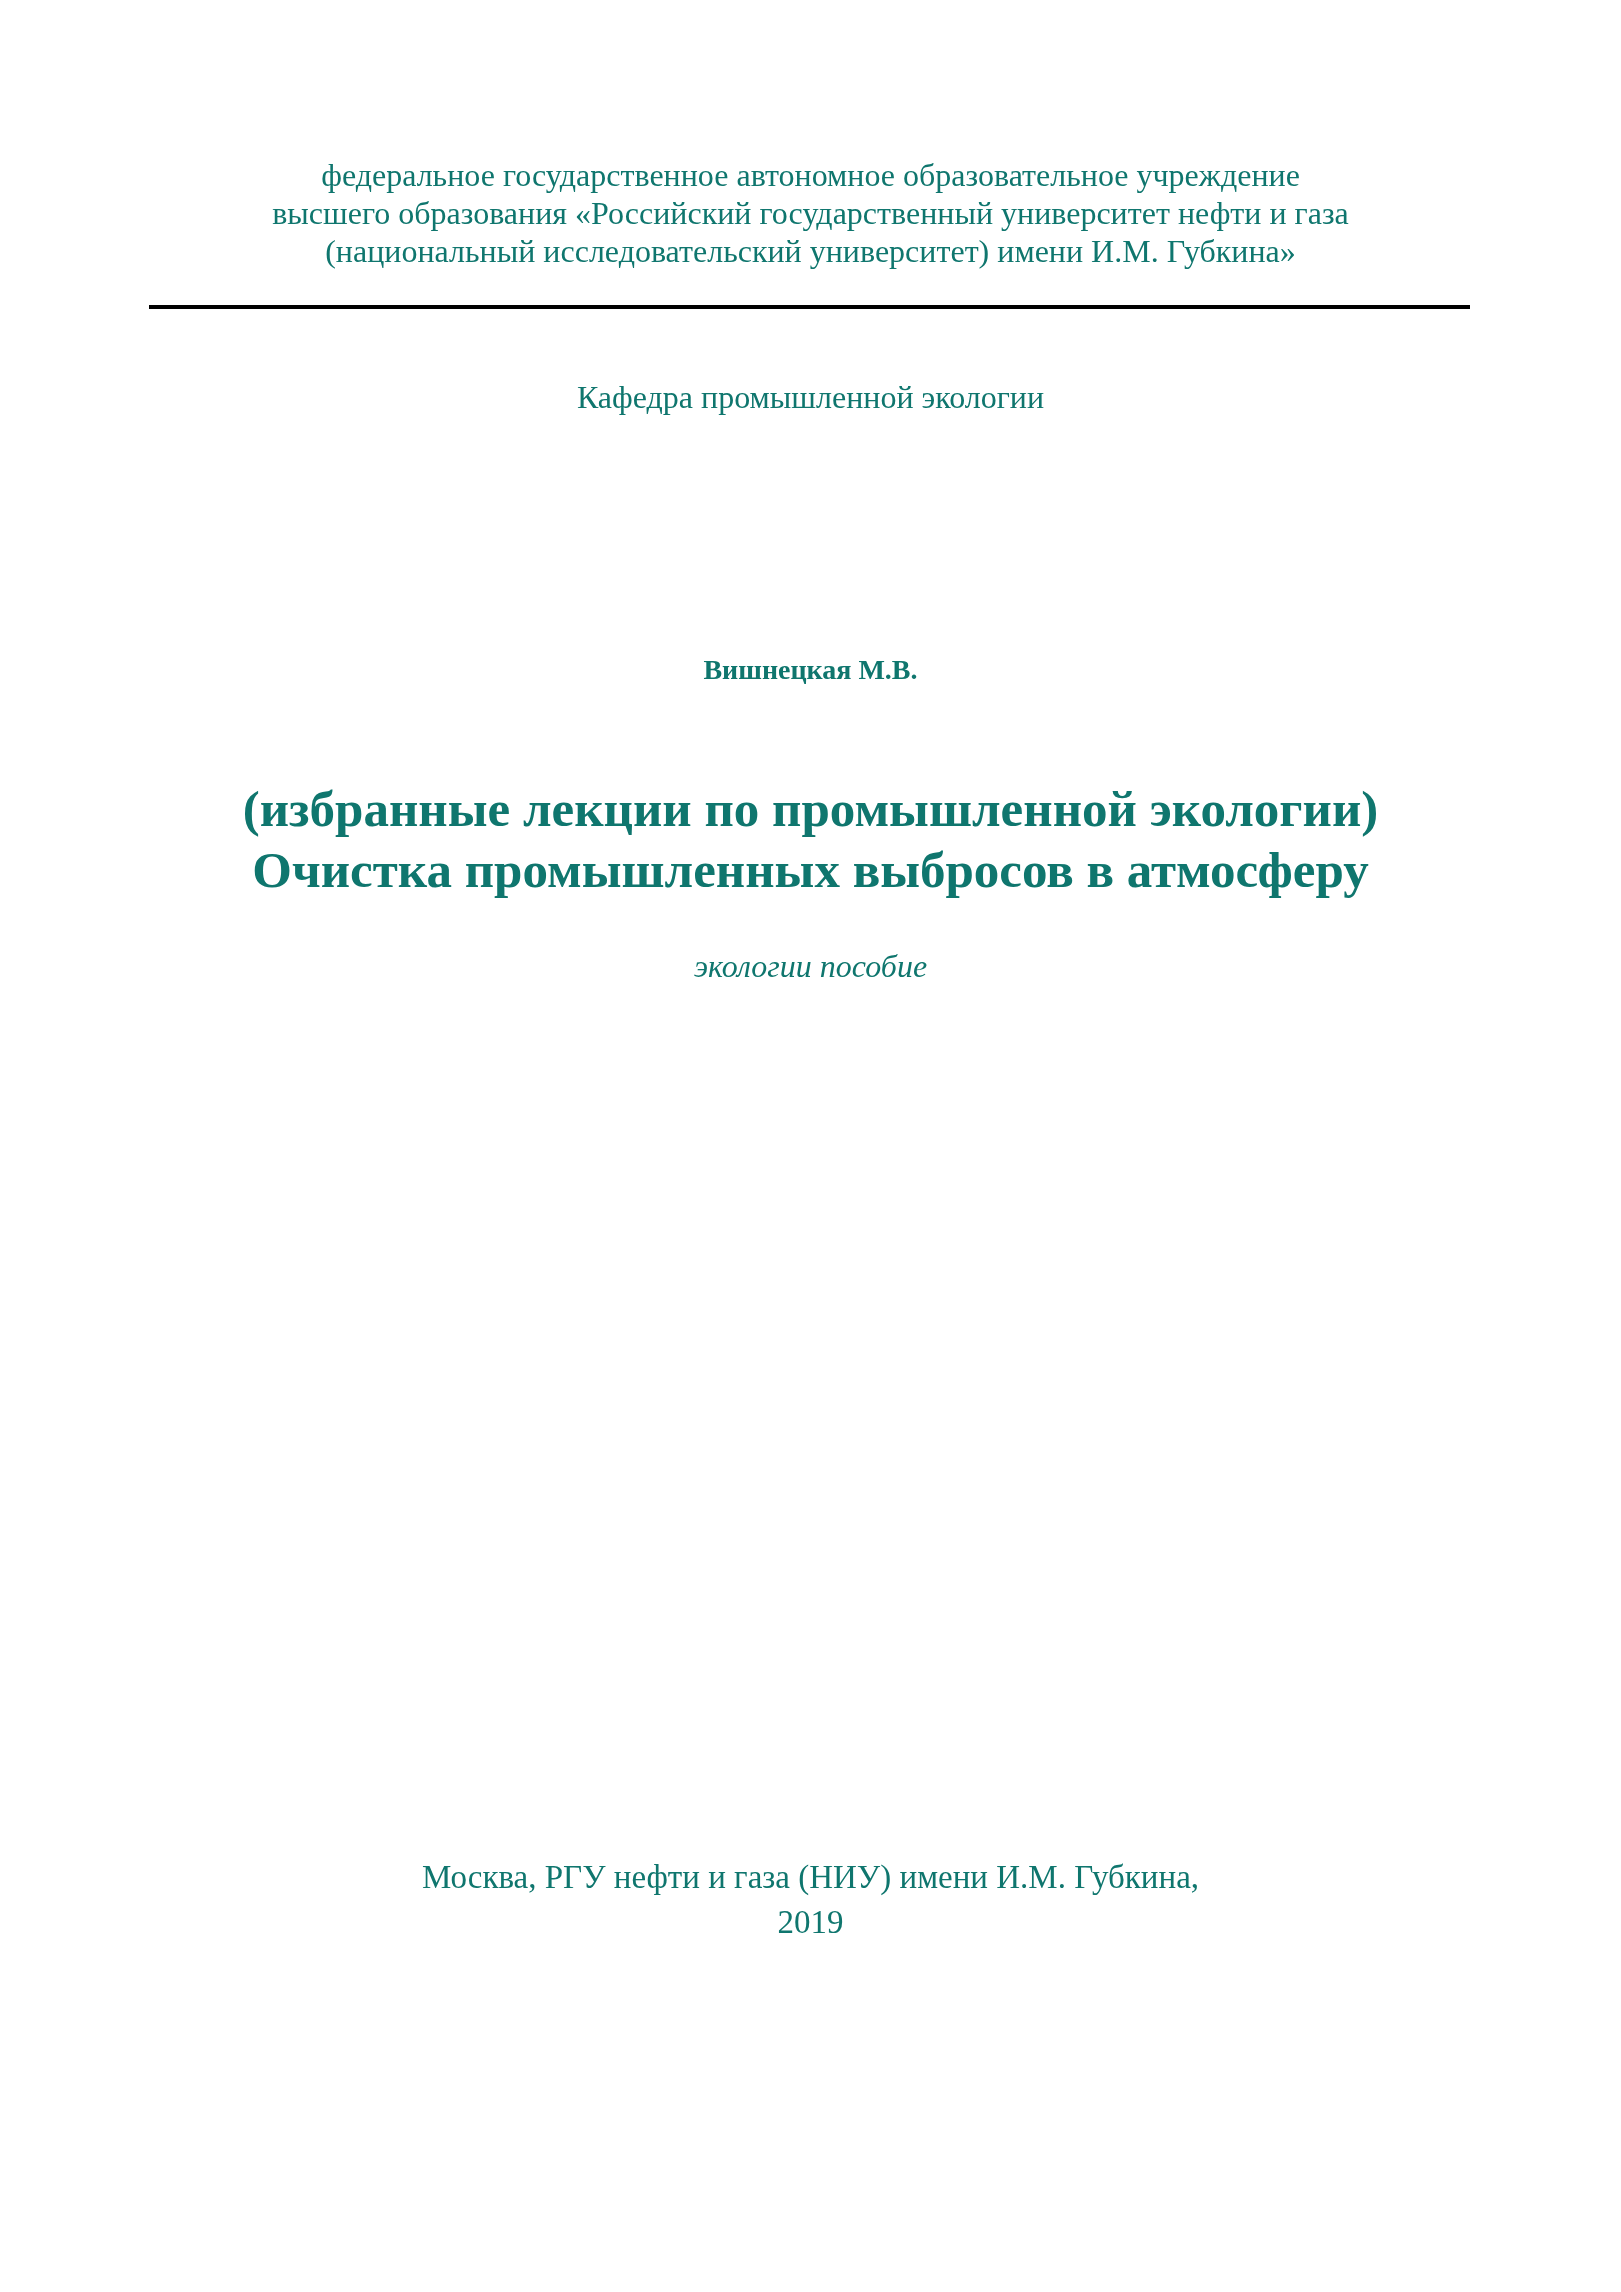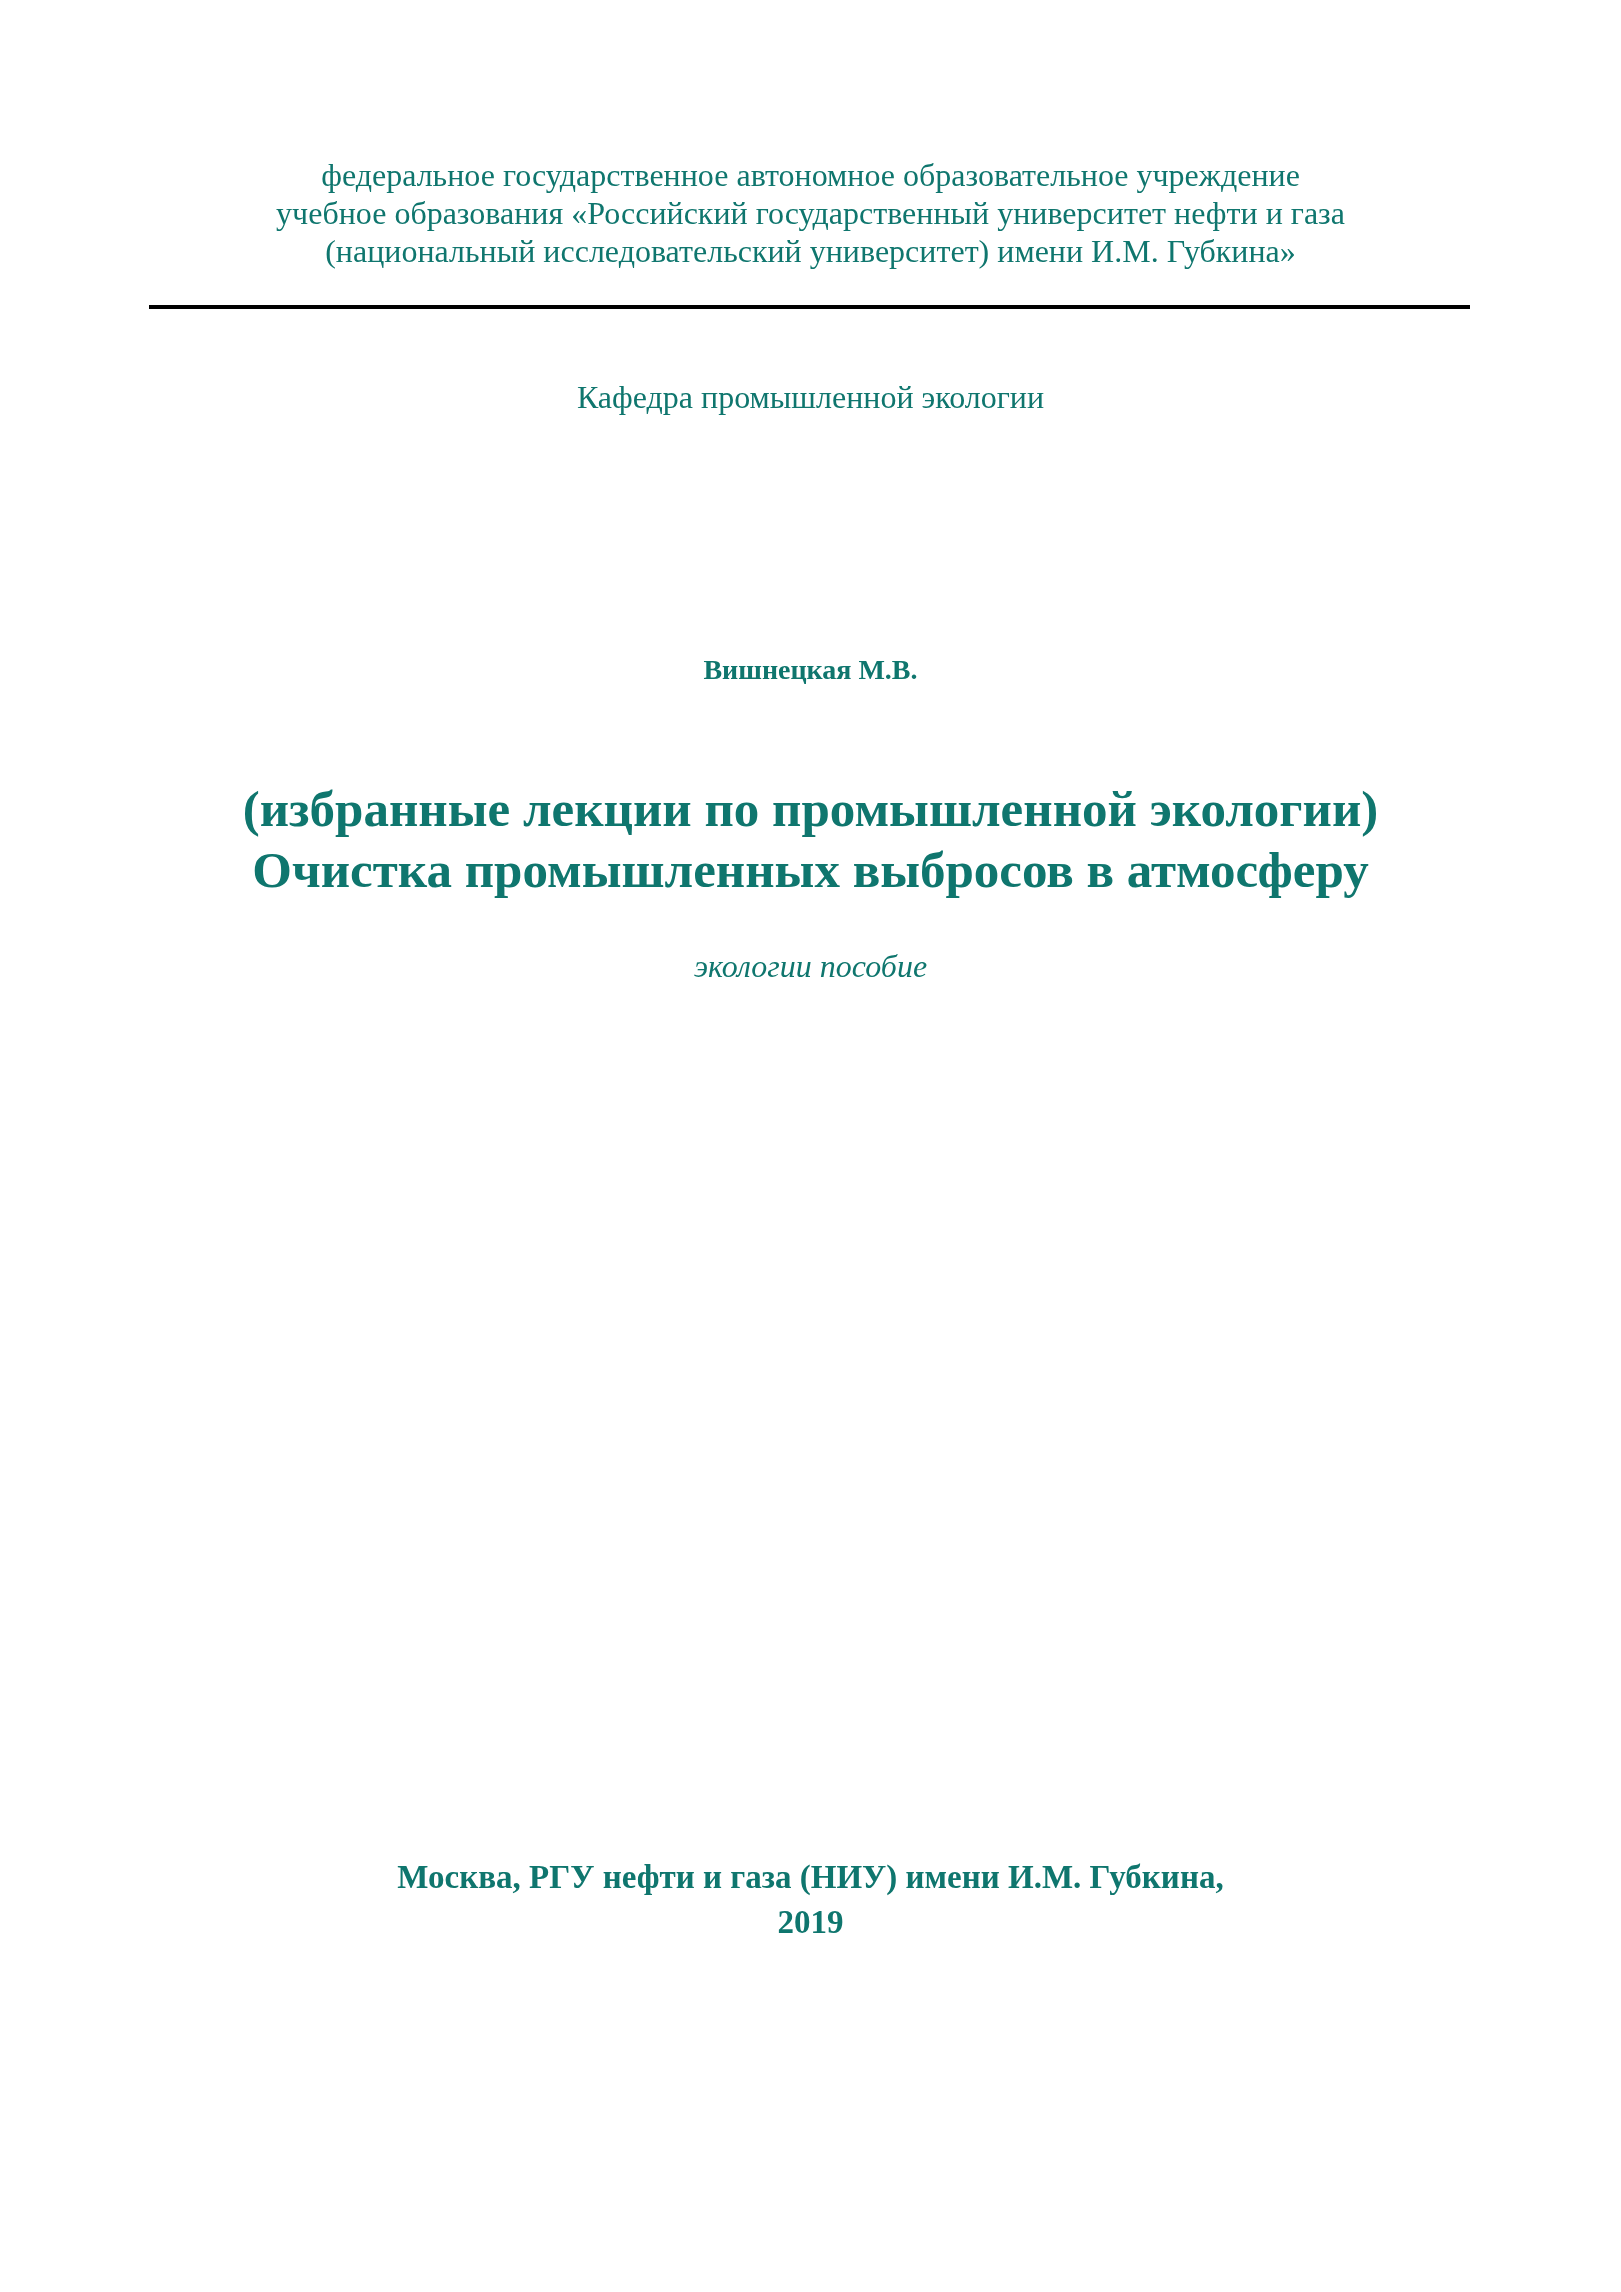--- a/index.html
+++ b/index.html
@@ -57,31 +57,30 @@
   .subtitle {
     top: 947px;
     font-size: 32px;
     line-height: 39px;
     font-style: italic;
   }
   .imprint {
     top: 1855px;
     font-size: 33px;
     line-height: 45px;
-    font-weight: bold;
   }
 </style>
 </head>
 <body>
 
 <div class="page">
 
   <div class="centered-block institution">
     <div>федеральное государственное автономное образовательное учреждение</div>
-    <div>учебное образования «Российский государственный университет нефти и газа</div>
+    <div>высшего образования «Российский государственный университет нефти и газа</div>
     <div>(национальный исследовательский университет) имени И.М. Губкина»</div>
   </div>
 
   <div class="rule"></div>
 
   <div class="centered-block department">Кафедра промышленной экологии</div>
 
   <div class="centered-block author">Вишнецкая М.В.</div>
 
   <div class="centered-block book-title">

